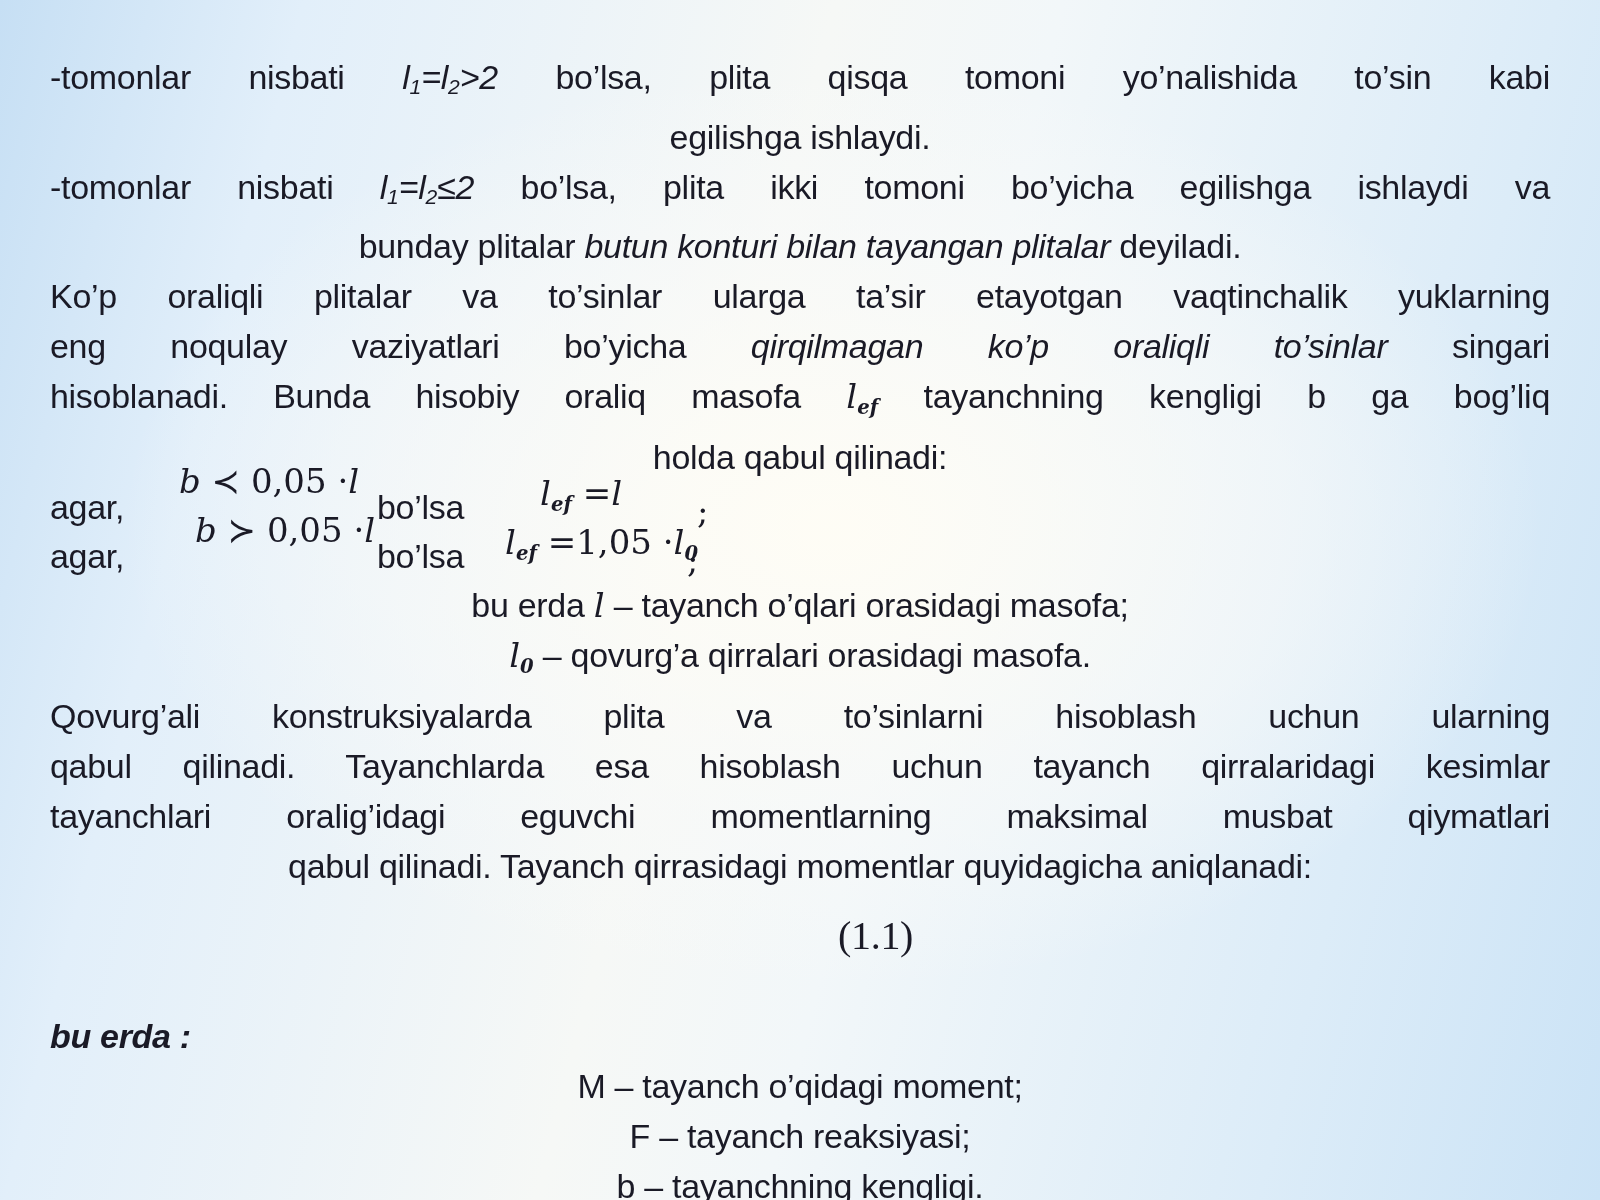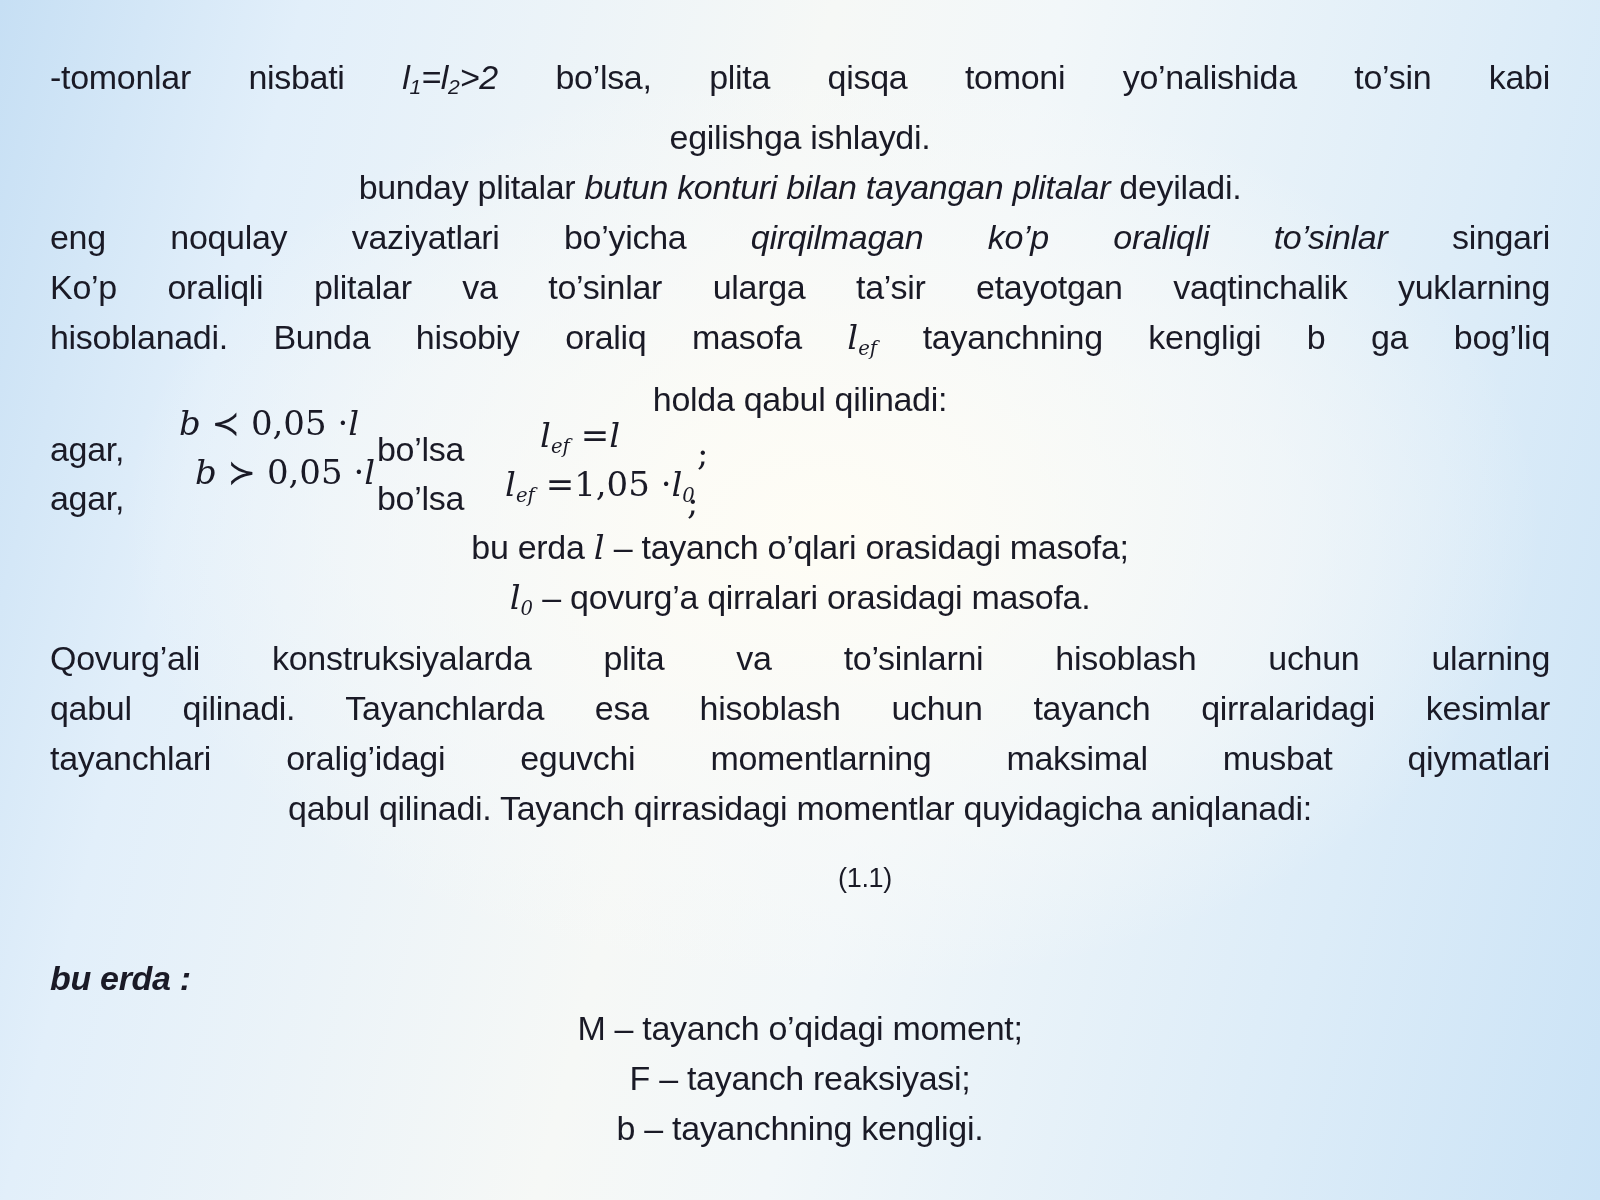--- a/index.html
+++ b/index.html
@@ -20,51 +20,52 @@
   .jline{text-align:justify;text-align-last:justify;}
   .lline{text-align:center;}
   .it{font-style:italic;}
   .bi{font-weight:bold;font-style:italic;}
   
   .sm{font-style:italic;}
   .ss{font-size:0.62em;font-style:italic;vertical-align:-0.22em;letter-spacing:0;}
   
   .fm{font-family:"DejaVu Serif","Liberation Serif",serif;letter-spacing:0;}
   .mi{font-style:italic;}
-  .msub{font-size:0.58em;font-style:italic;vertical-align:-0.3em;}
+  .msub{font-size:0.58em;font-style:italic;vertical-align:-0.3em;font-weight:bold;}
   .agar-row{position:relative;height:49px;}
   .agar-row .abs{position:absolute;white-space:nowrap;}
   .f-raise{top:-26px;}
   .r-raise{top:-14px;}
   .semi{top:4px;font-family:"DejaVu Serif",serif;}
   .formula-row{position:relative;height:78px;margin-top:14px;}
   .formula-row .abs{position:absolute;white-space:nowrap;top:6px;}
   .main-formula{font-size:42px;}
-  .eq-number{font-family:Liberation Sans, sans-serif;font-size:27px;top:10px;}
+  .eq-number{font-family:Liberation Serif, serif;font-size:40px;top:10px;}
   .spacer{height:28px;}
   .defs-header{height:50px;}
 </style>
 </head>
 <body>
 
 <div class="slide">
   <div class="content">
 
     <div>
       <div class="jline"><span>-tomonlar nisbati </span><span class="sm"><span class="sm">l</span><span class="ss">1</span><span class="sm">=</span><span class="sm">l</span><span class="ss">2</span><span class="sm">&gt;2</span></span><span> bo’lsa, plita qisqa tomoni yo’nalishida to’sin kabi</span></div>
       <div class="lline">egilishga ishlaydi.</div>
     </div>
 
     <div>
+      <div class="jline"><span>-tomonlar nisbati </span><span class="sm"><span class="sm">l</span><span class="ss">1</span><span class="sm">=</span><span class="sm">l</span><span class="ss">2</span><span class="sm">≤2</span></span><span> bo’lsa, plita ikki tomoni bo’yicha egilishga ishlaydi va</span></div>
       <div class="lline"><span>bunday plitalar </span><span class="it">butun konturi bilan tayangan plitalar</span><span> deyiladi.</span></div>
     </div>
 
     <div>
+      <div class="jline">Ko’p oraliqli plitalar va to’sinlar ularga ta’sir etayotgan vaqtinchalik yuklarning</div>
       <div class="jline"><span>eng noqulay vaziyatlari bo’yicha </span><span class="it">qirqilmagan ko’p oraliqli to’sinlar</span><span> singari</span></div>
-      <div class="jline">Ko’p oraliqli plitalar va to’sinlar ularga ta’sir etayotgan vaqtinchalik yuklarning</div>
       <div class="jline"><span>hisoblanadi. Bunda hisobiy oraliq masofa </span><span class="fm"><span class="mi">l</span><span class="msub">ef</span></span><span> tayanchning kengligi b ga bog’liq</span></div>
       <div class="lline">holda qabul qilinadi:</div>
     </div>
 
     <div class="agar-row">
       <span class="abs" style="left:0;">agar,</span>
       <span class="abs fm f-raise" style="left:129px;"><span class="mi">b</span><span> ≺ </span><span>0,05 ·</span><span class="mi">l</span></span>
       <span class="abs" style="left:327px;">bo’lsa</span>
       <span class="abs fm r-raise" style="left:490px;"><span class="mi">l</span><span class="msub">ef</span><span> =</span><span class="mi">l</span></span>
       <span class="abs semi" style="left:647px;">;</span>

